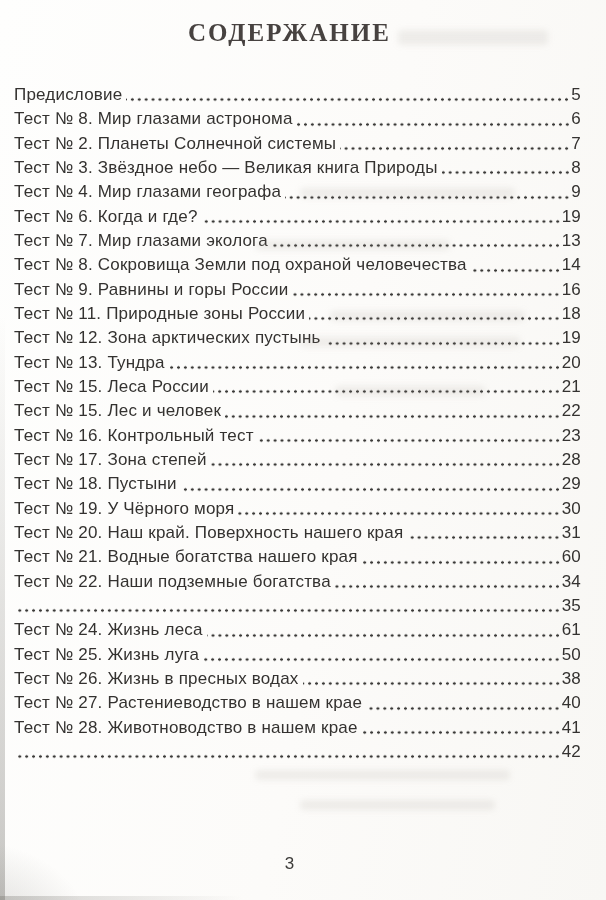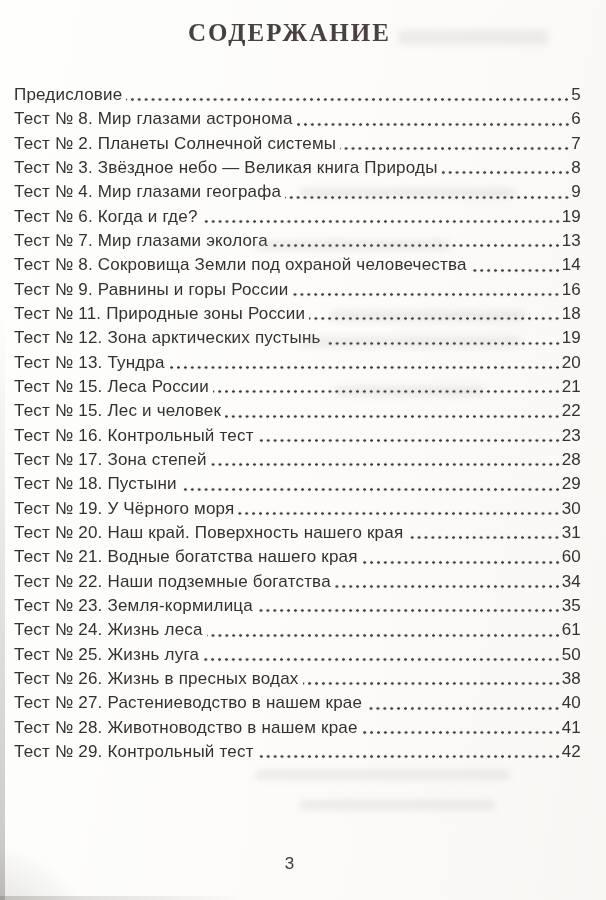--- a/index.html
+++ b/index.html
@@ -210,21 +210,20 @@
         <span class="toc-label">Тест № 21. Водные богатства нашего края</span>
         <span class="toc-dots"></span>
         <span class="toc-page">60</span>
       </div>
       <div class="toc-row">
         <span class="toc-label">Тест № 22. Наши подземные богатства</span>
         <span class="toc-dots"></span>
         <span class="toc-page">34</span>
       </div>
       <div class="toc-row">
-        <span class="toc-label">Тест № 23. Земля-кормилица</span>
         <span class="toc-dots"></span>
         <span class="toc-page">35</span>
       </div>
       <div class="toc-row">
         <span class="toc-label">Тест № 24. Жизнь леса</span>
         <span class="toc-dots"></span>
         <span class="toc-page">61</span>
       </div>
       <div class="toc-row">
         <span class="toc-label">Тест № 25. Жизнь луга</span>
@@ -240,21 +239,20 @@
         <span class="toc-label">Тест № 27. Растениеводство в нашем крае</span>
         <span class="toc-dots"></span>
         <span class="toc-page">40</span>
       </div>
       <div class="toc-row">
         <span class="toc-label">Тест № 28. Животноводство в нашем крае</span>
         <span class="toc-dots"></span>
         <span class="toc-page">41</span>
       </div>
       <div class="toc-row">
-        <span class="toc-label">Тест № 29. Контрольный тест</span>
         <span class="toc-dots"></span>
         <span class="toc-page">42</span>
       </div>
     </div>
 
   <div class="folio">3</div>
 
   <div class="ghost" style="left:398px; top:30px; width:150px; height:15px;"></div>
   <div class="ghost" style="left:300px; top:188px; width:215px; height:10px;"></div>
   <div class="ghost" style="left:255px; top:240px; width:195px; height:10px;"></div>

